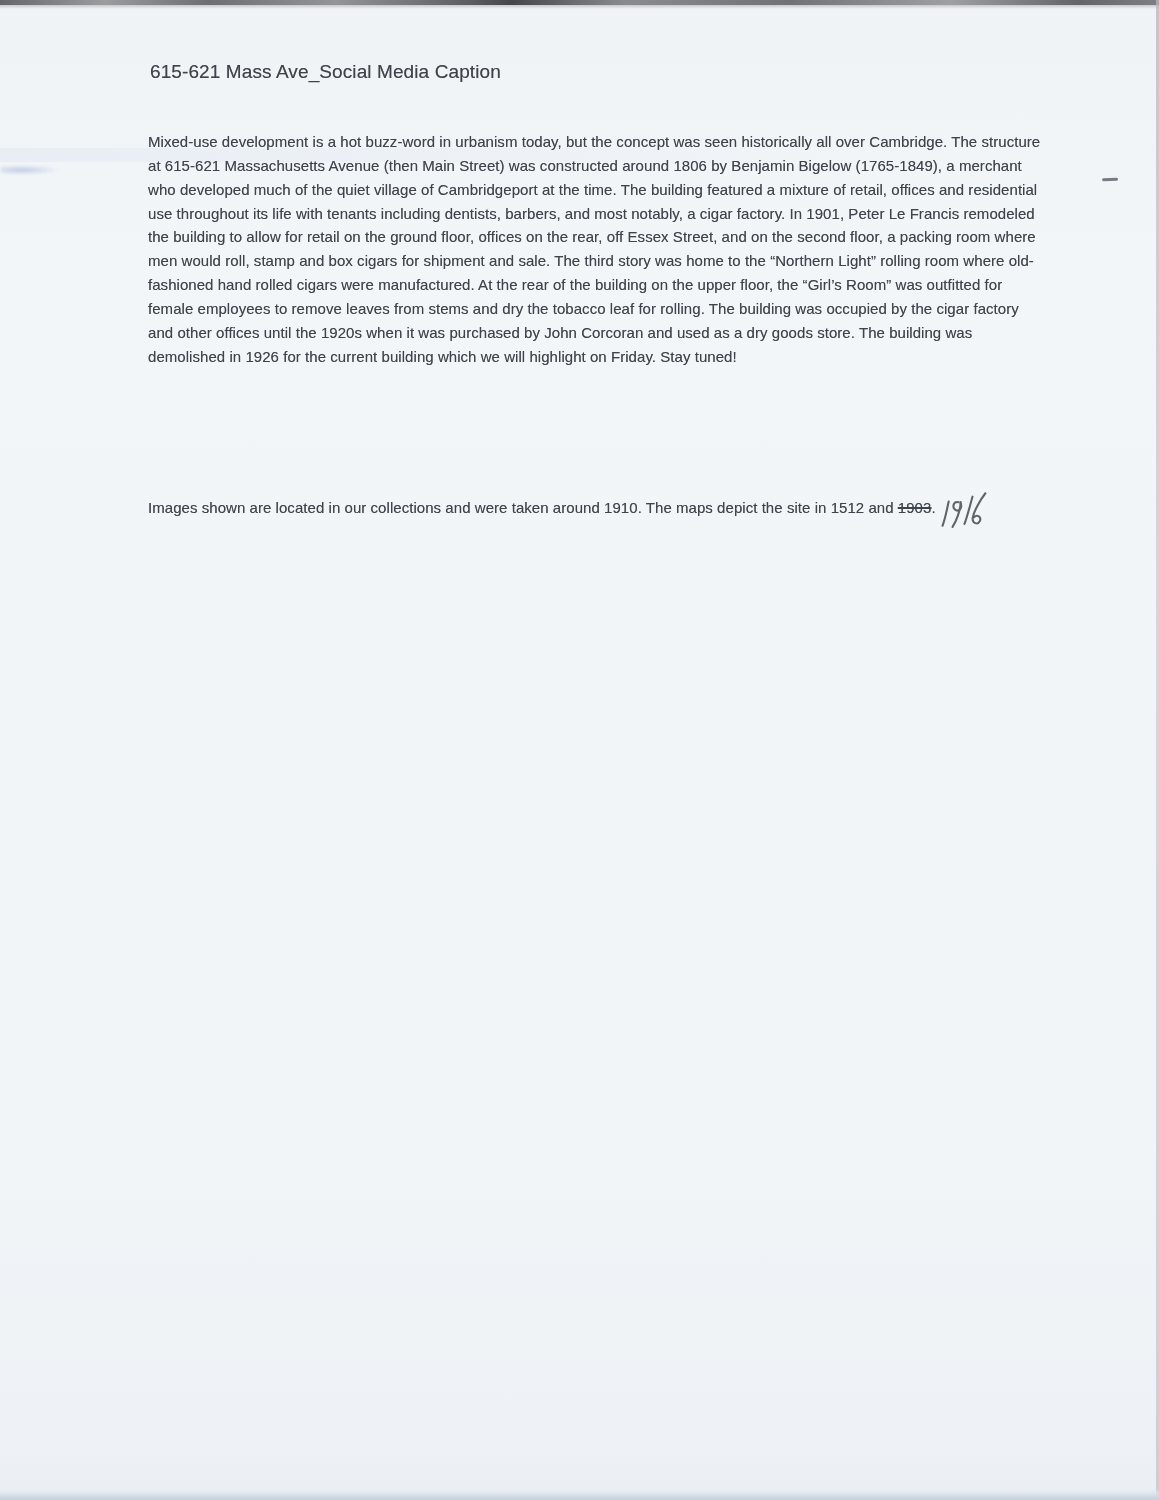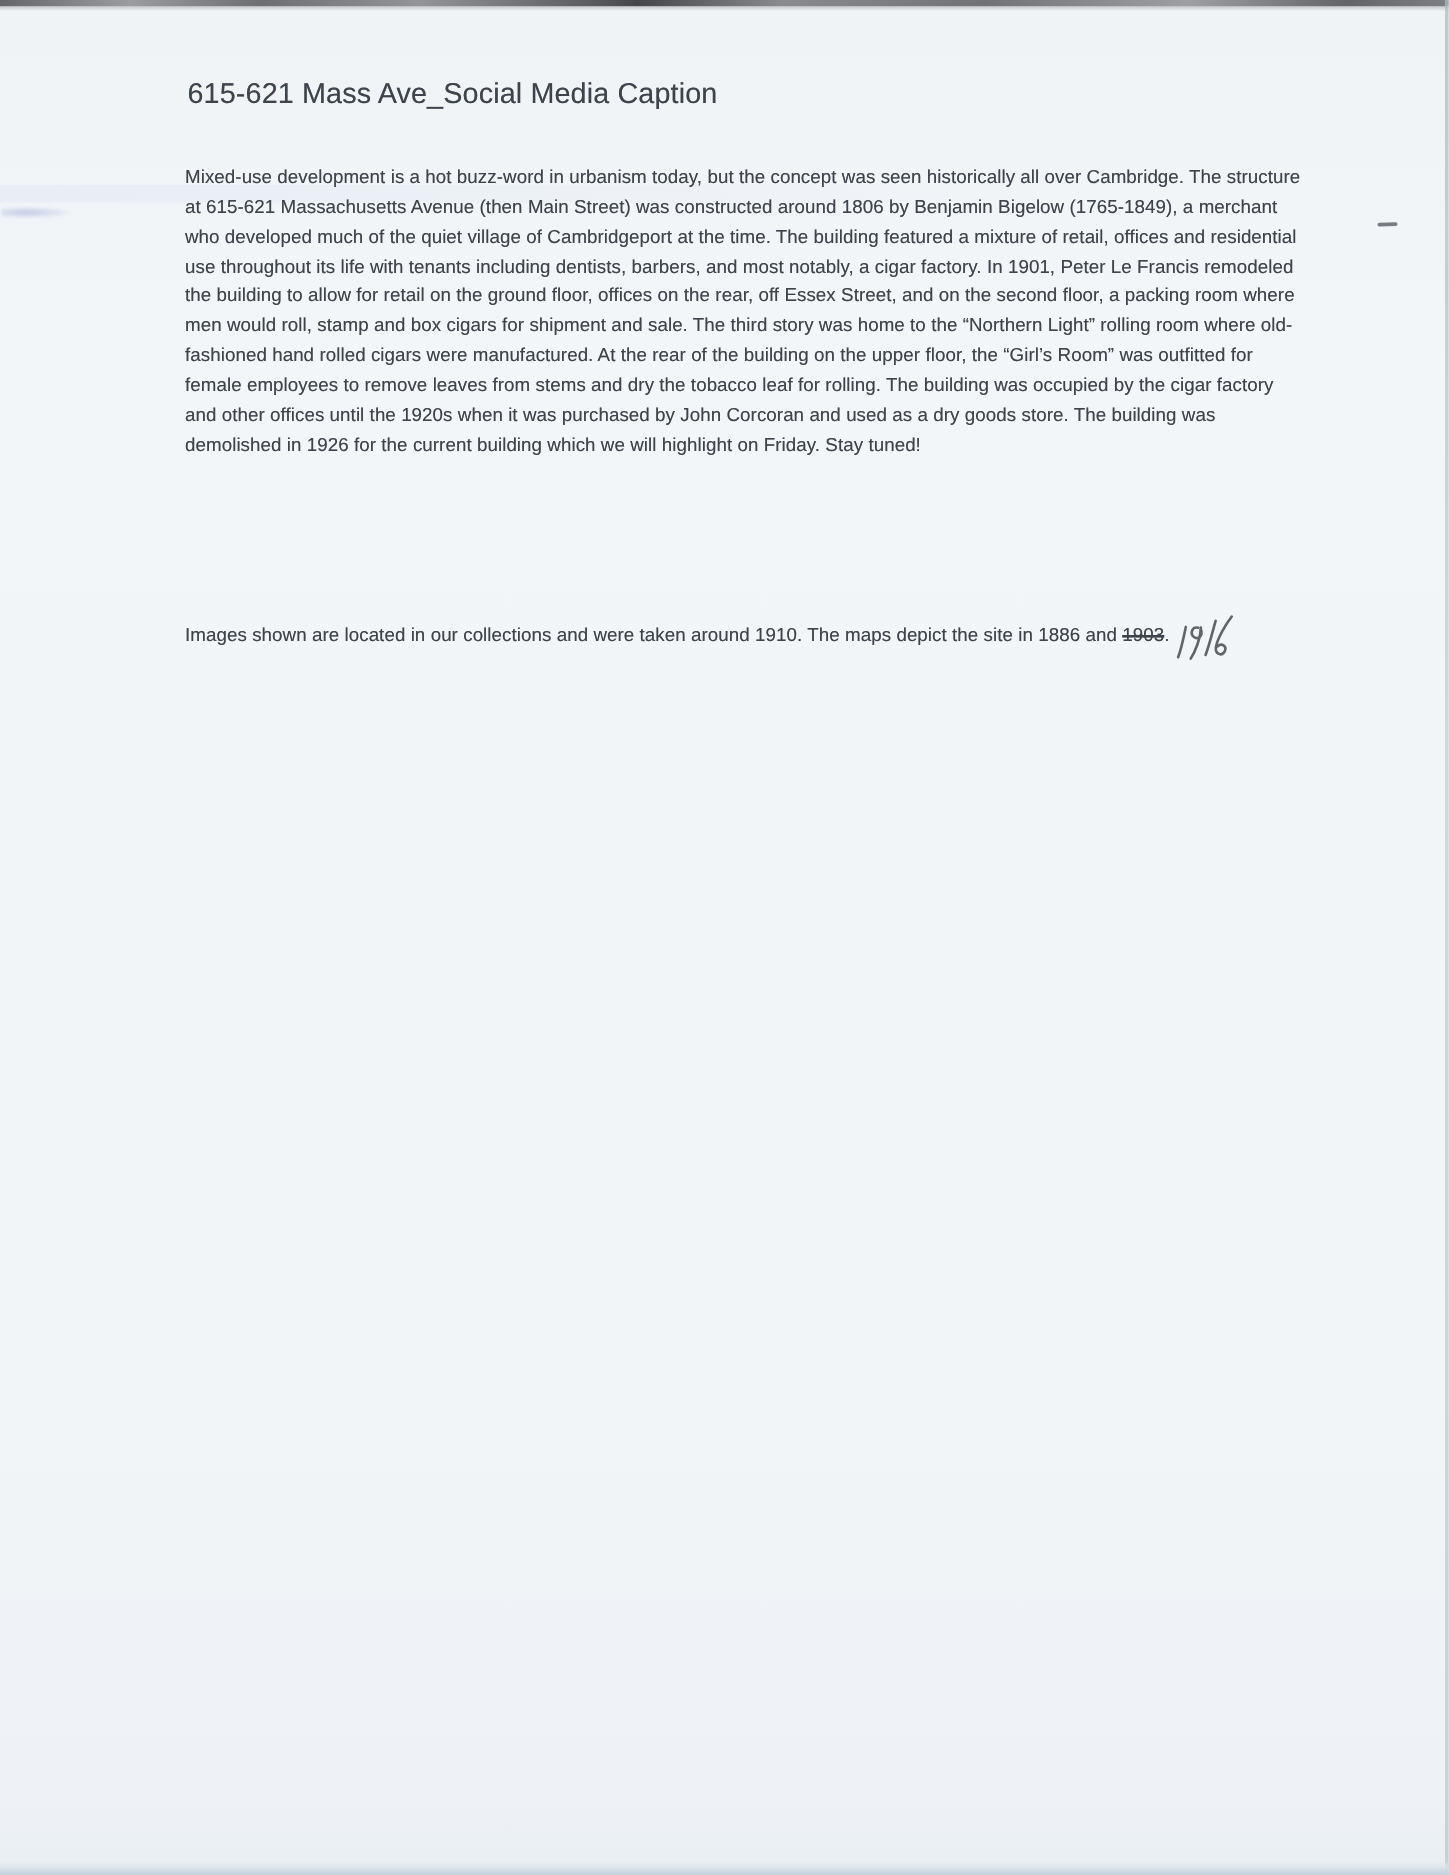--- a/index.html
+++ b/index.html
@@ -52,21 +52,21 @@
   }
   .pencil-dash {
     position: absolute; left: 1102px; top: 178px; width: 16px; height: 3px;
     background: #595e64; border-radius: 2px;
     transform: rotate(-2deg); opacity: 0.8;
   }
 
   
   .doc-title {
     position: absolute; left: 150px; top: 61px;
-    margin: 0; font-size: 23px; font-weight: 400;
+    margin: 0; font-size: 19px; font-weight: 400;
     letter-spacing: 0.1px;
     text-shadow: 0 0 0.5px rgba(62,68,75,0.55);
   }
   .doc-paragraph {
     position: absolute; left: 148px; width: 896px;
     margin: 0; font-size: 15px; line-height: 23.85px;
     letter-spacing: 0.05px;
     text-shadow: 0 0 0.5px rgba(62,68,75,0.5);
   }
   .p1 { top: 130px; }
@@ -93,21 +93,21 @@
   <div class="right-edge"></div>
   <div class="bottom-strip"></div>
   <div class="left-smudge"></div>
   <div class="faint-band"></div>
   <div class="pencil-dash"></div>
 
   <h1 class="doc-title">615-621 Mass Ave_Social Media Caption</h1>
 
   <p class="doc-paragraph p1">Mixed-use development is a hot buzz-word in urbanism today, but the concept was seen historically all over Cambridge. The structure at 615-621 Massachusetts Avenue (then Main Street) was constructed around 1806 by Benjamin Bigelow (1765-1849), a merchant who developed much of the quiet village of Cambridgeport at the time. The building featured a mixture of retail, offices and residential use throughout its life with tenants including dentists, barbers, and most notably, a cigar factory. In 1901, Peter Le Francis remodeled the building to allow for retail on the ground floor, offices on the rear, off Essex Street, and on the second floor, a packing room where men would roll, stamp and box cigars for shipment and sale. The third story was home to the “Northern Light” rolling room where old-fashioned hand rolled cigars were manufactured. At the rear of the building on the upper floor, the “Girl’s Room” was outfitted for female employees to remove leaves from stems and dry the tobacco leaf for rolling. The building was occupied by the cigar factory and other offices until the 1920s when it was purchased by John Corcoran and used as a dry goods store. The building was demolished in 1926 for the current building which we will highlight on Friday. Stay tuned!</p>
 
-  <p class="doc-paragraph p2"><span>Images shown are located in our collections and were taken around 1910. The maps depict the site in 1886 and </span><span class="struck">1903</span><span>.</span><span class="handwriting" role="img" aria-label="1916">
+  <p class="doc-paragraph p2"><span>Images shown are located in our collections and were taken around 1910. The maps depict the site in 1512 and </span><span class="struck">1903</span><span>.</span><span class="handwriting" role="img" aria-label="1916">
       <svg viewBox="0 0 52 38" xmlns="http://www.w3.org/2000/svg" fill="none" stroke="#4e5257" stroke-width="2.1" stroke-linecap="round" opacity="0.88">
 
         <path d="M11,9 C10,13 7,26 4,33"></path>
 
         <path d="M21,10 C15.5,8.5 14,15 17.5,17.5 C21,20 24.5,16 23,11.5"></path>
         <path d="M23,10 C22.5,18 18,29 14,34.5"></path>
 
         <path d="M35,5 C33,11 29,25 26,32"></path>
 
         <path d="M48,2 C43,8 36,19 34.5,26 C33.5,31.5 39,34 41.5,29.5 C43.5,25.5 39,22.5 36,25.5"></path>

